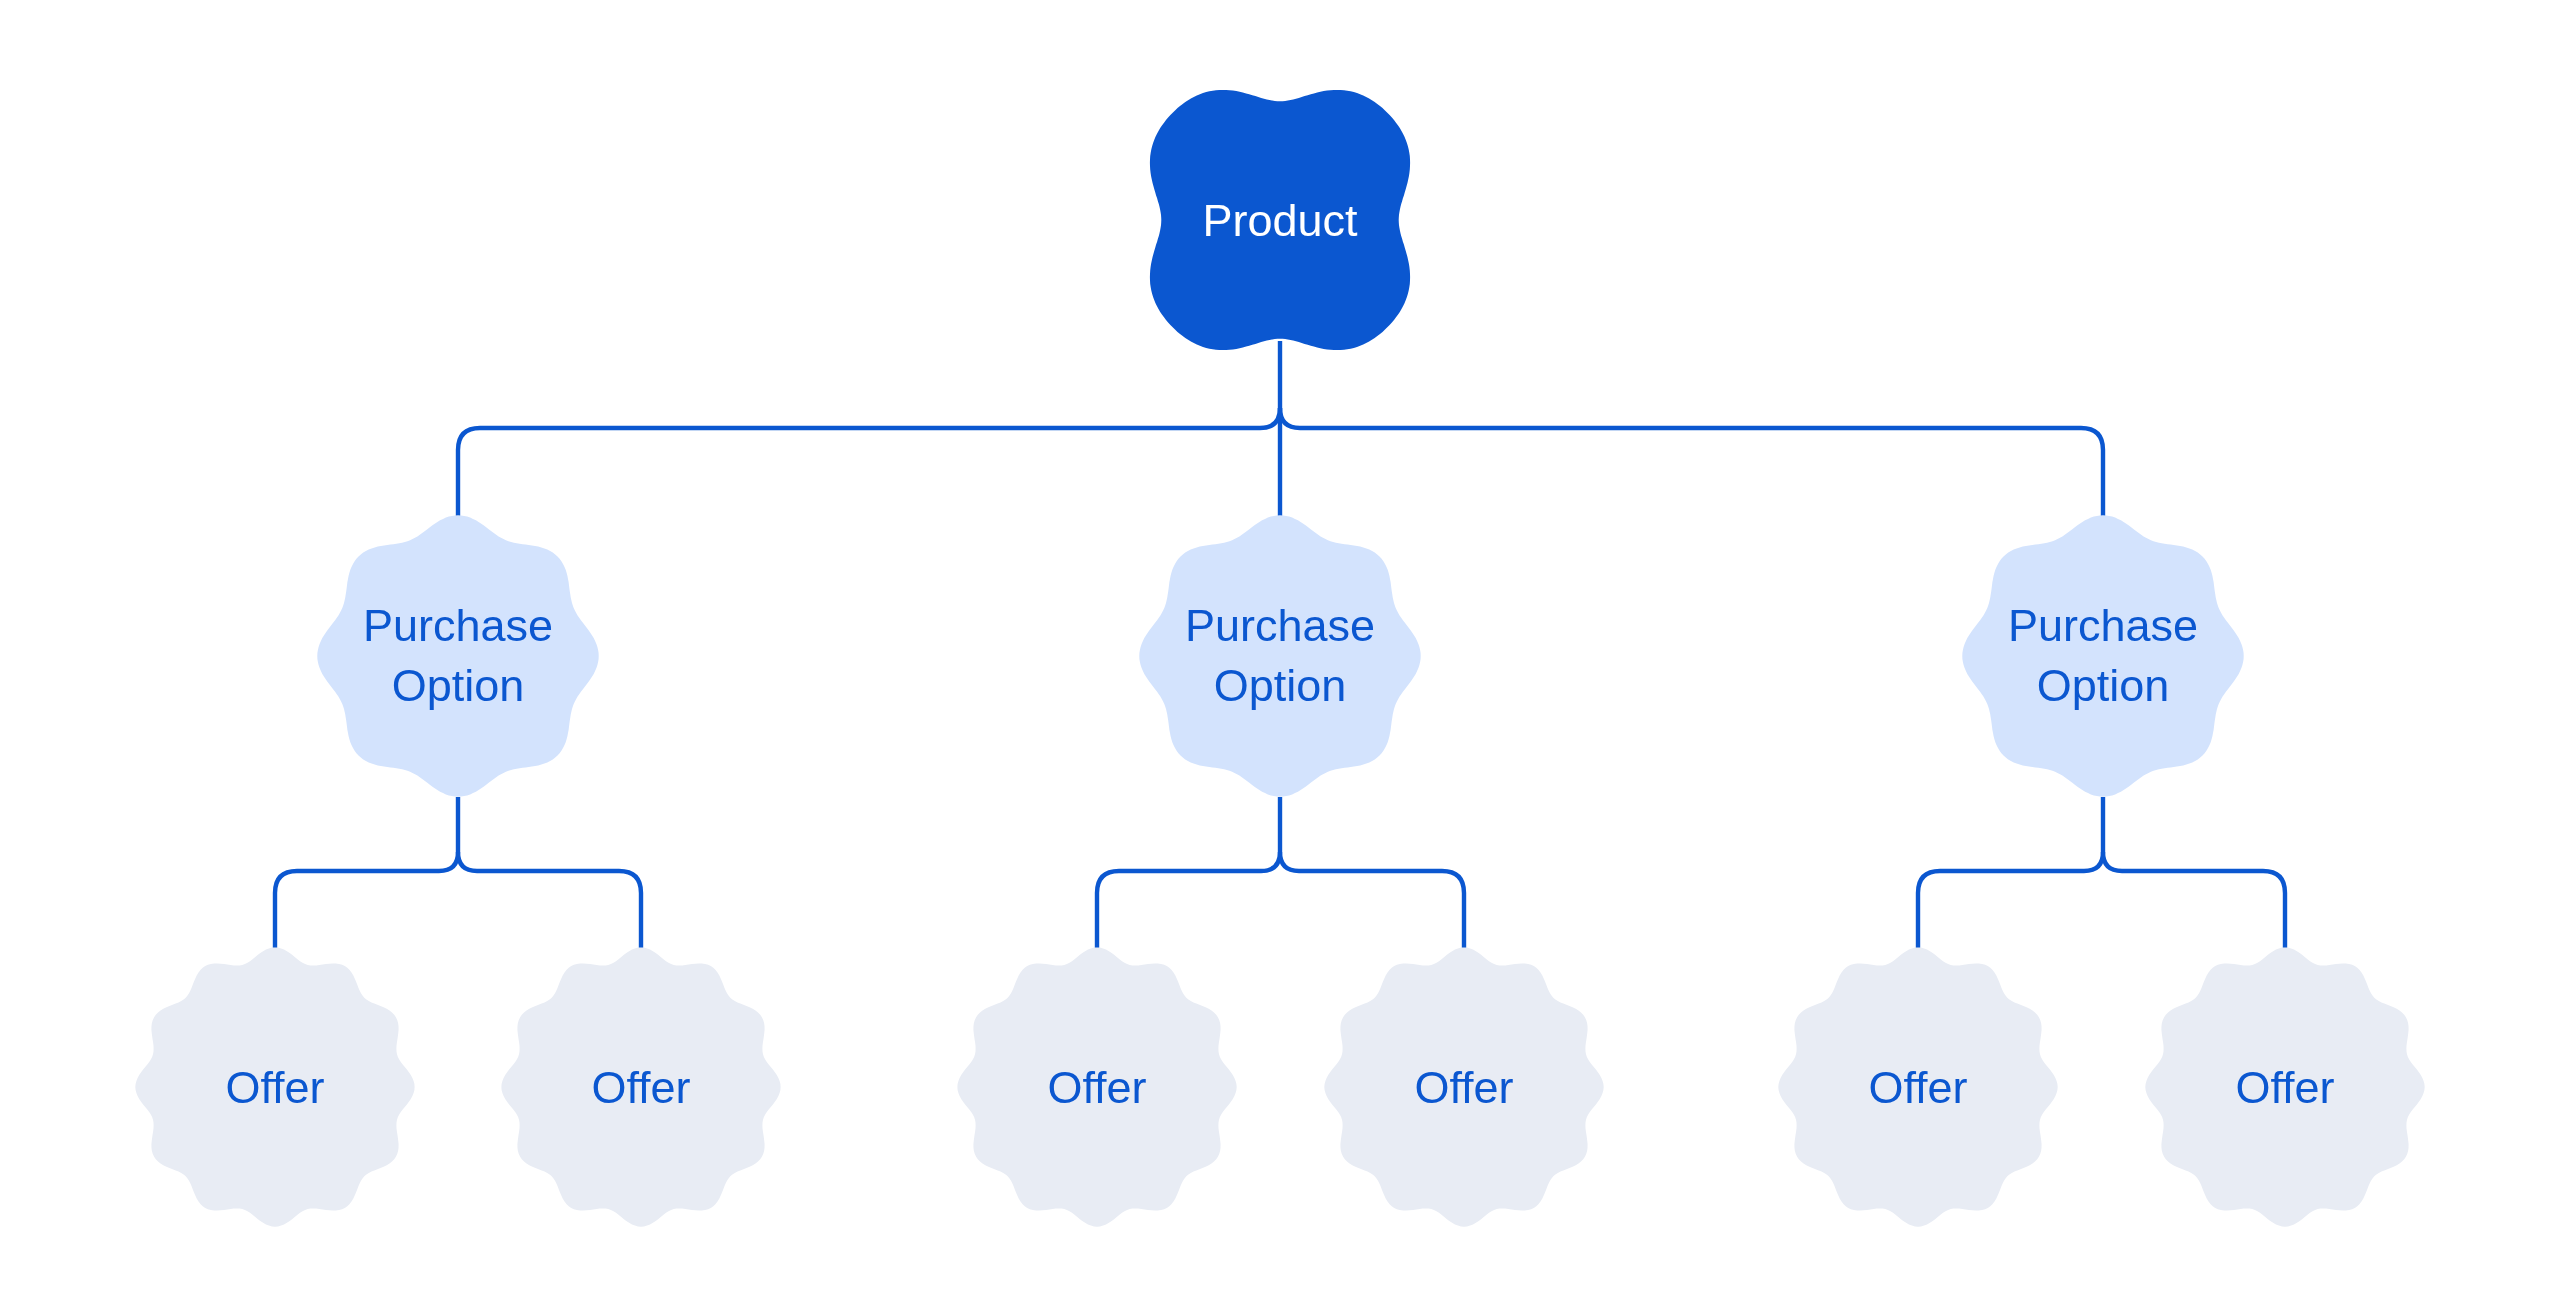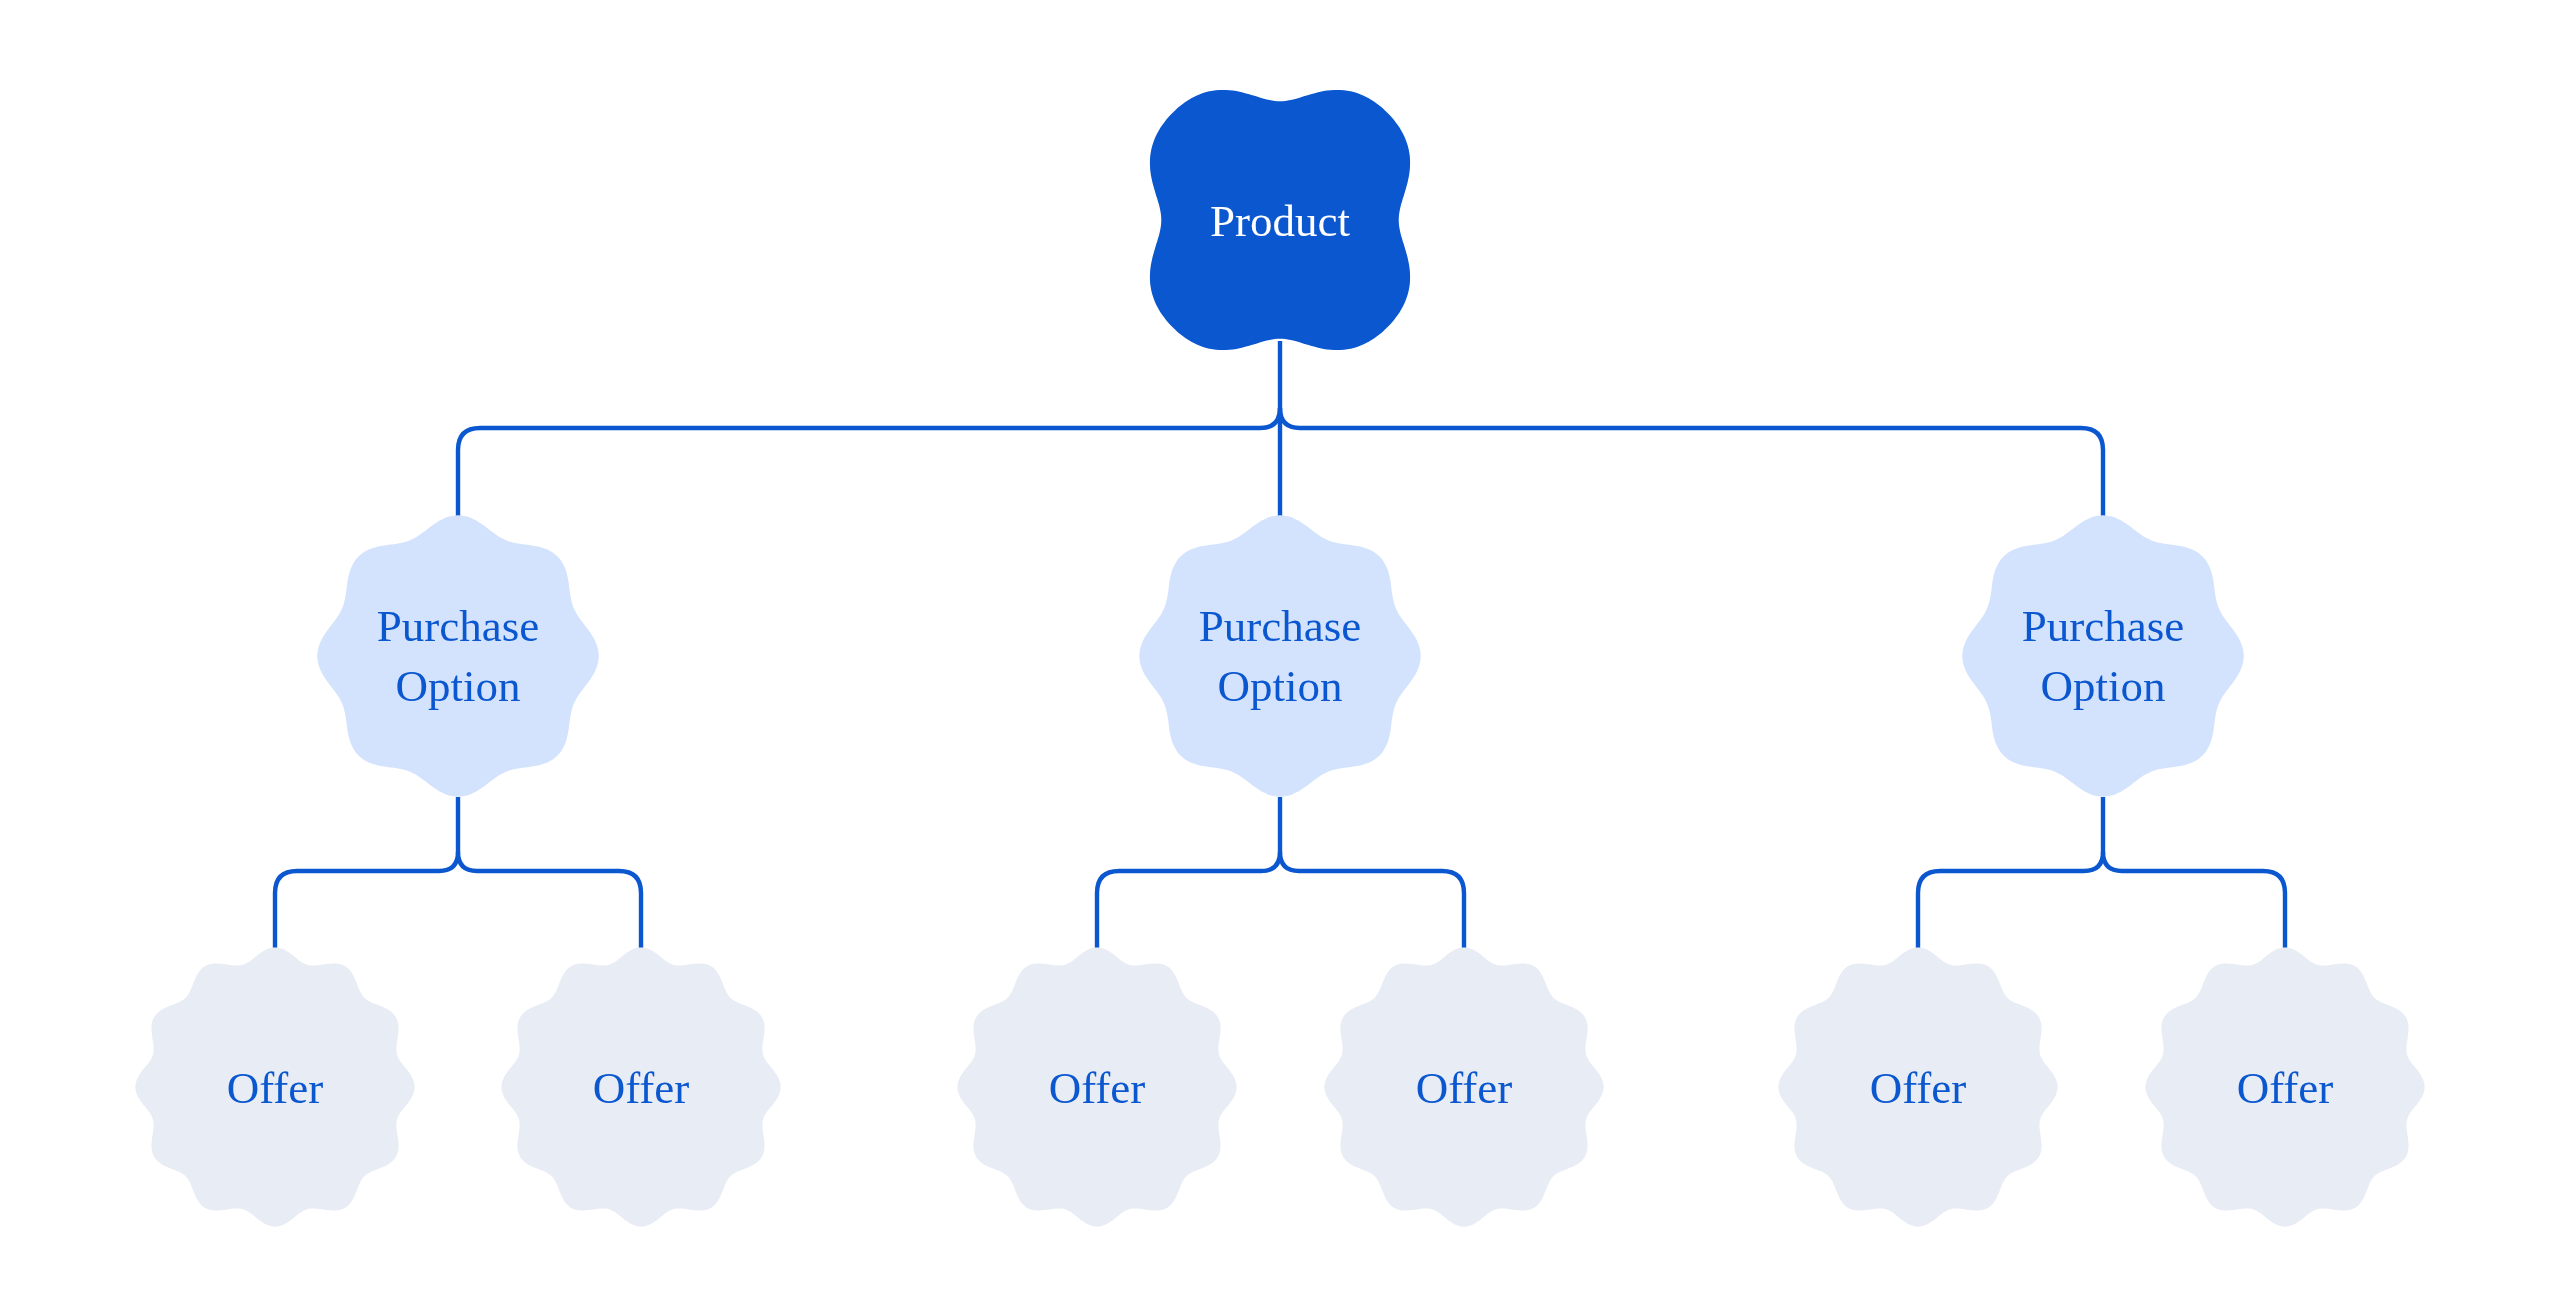--- a/index.html
+++ b/index.html
@@ -3,21 +3,21 @@
 <meta charset="utf-8">
 <style>
   html, body { margin: 0; padding: 0; }
   body { background: #ffffff; }
   .canvas {
     position: relative;
     width: 2560px;
     height: 1312px;
     background: var(--bg, #ffffff);
     overflow: hidden;
-    font-family: Liberation Serif, serif;
+    font-family: Liberation Sans, sans-serif;
   }
   .canvas svg {
     position: absolute;
     left: 0; top: 0;
     width: 2560px; height: 1312px;
     display: block;
   }
   .node-label {
     position: absolute;
     transform: translate(-50%, -50%);

